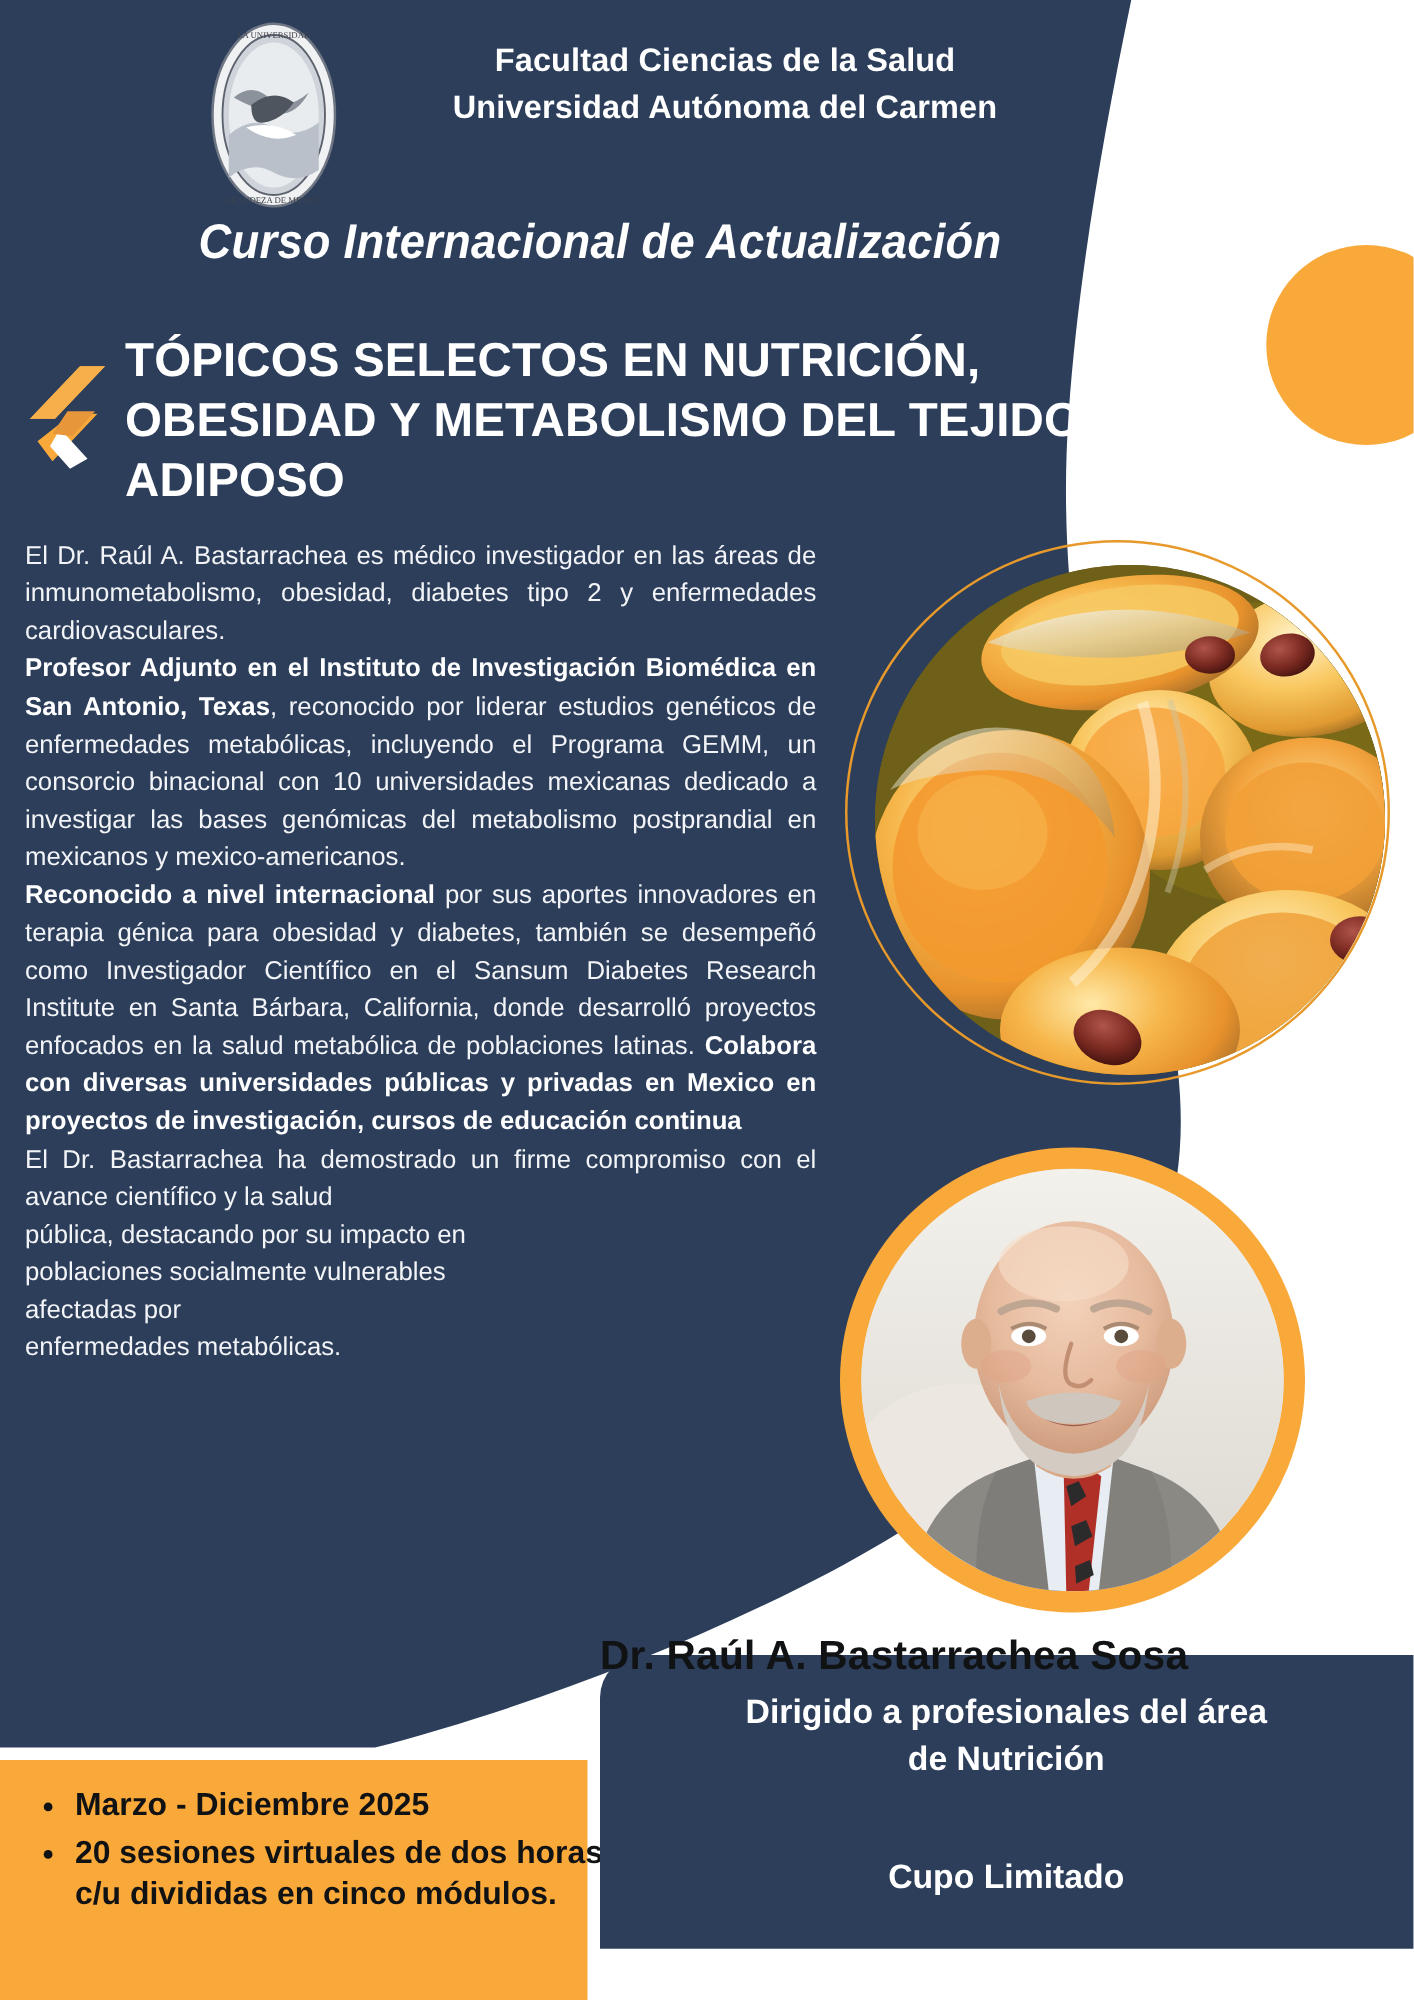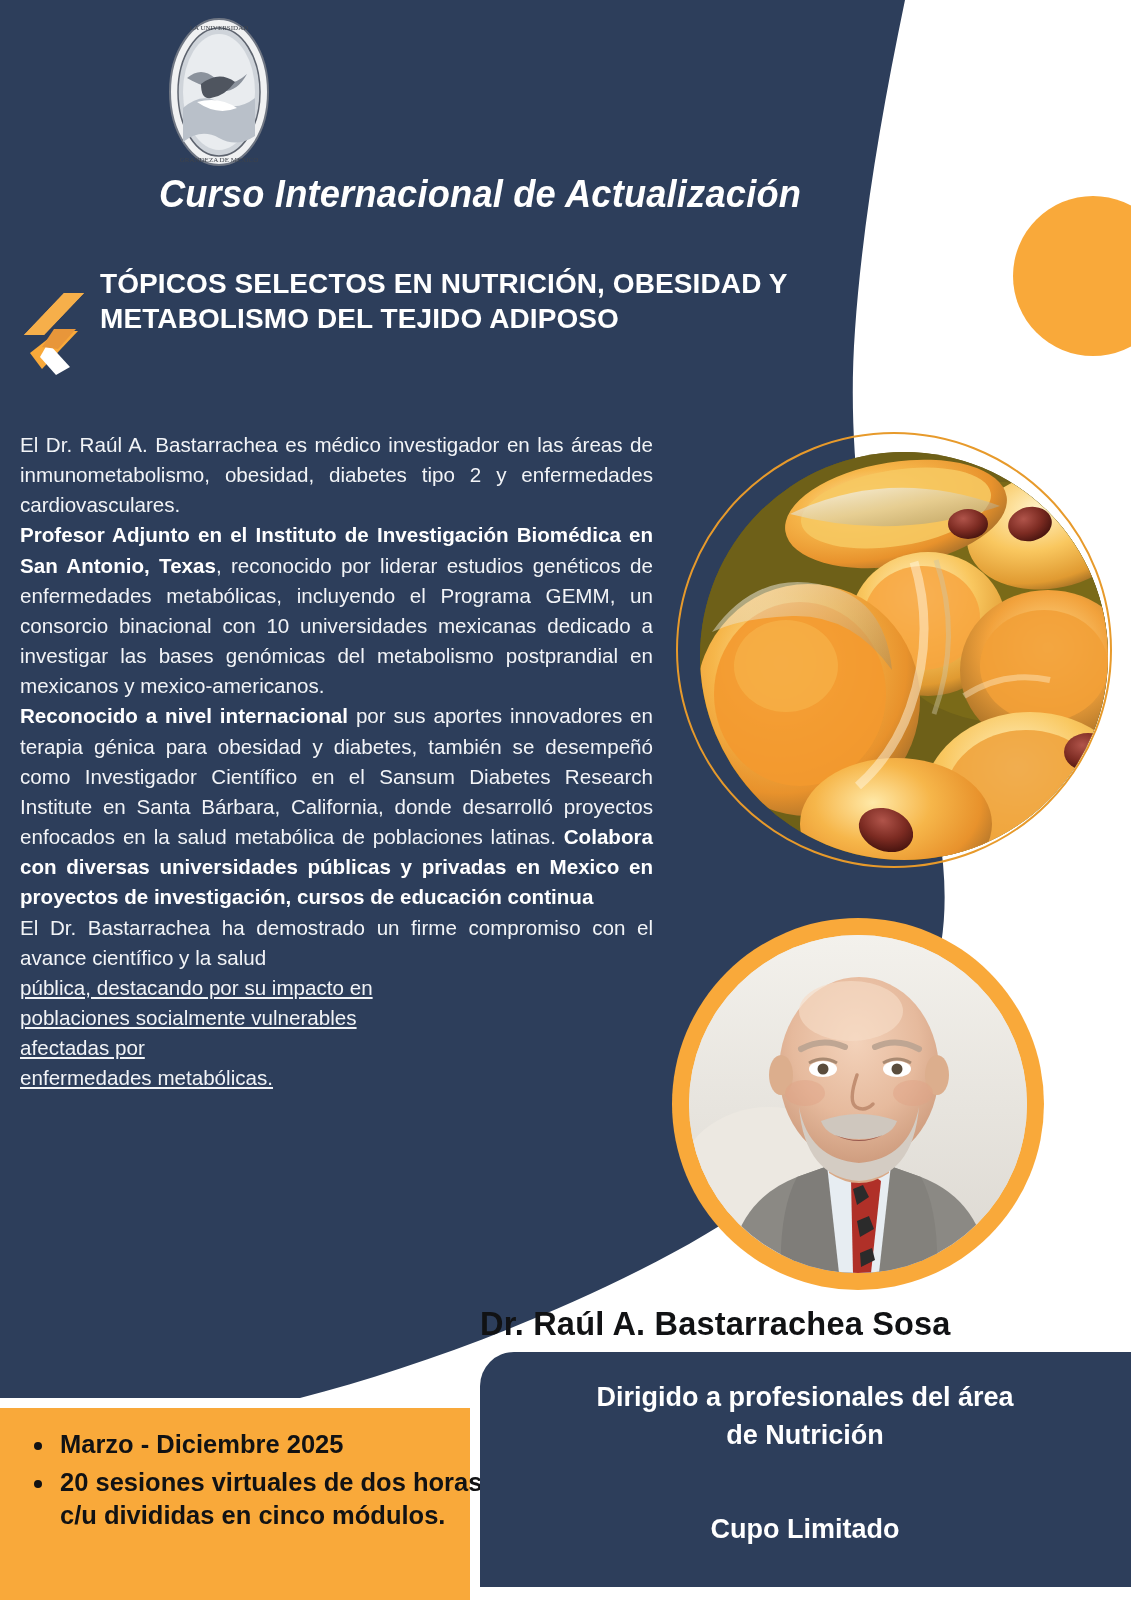--- a/index.html
+++ b/index.html
@@ -56,33 +56,33 @@
     letter-spacing:.2px;
     transform:scaleX(.93);transform-origin:center;
   }
 
   
   .mark{position:absolute;left:18px;top:287px;width:72px;height:92px;z-index:6;}
 
   
   .main-title{
     position:absolute;left:100px;top:266px;width:790px;z-index:6;
-    color:#ffffff;font-size:28px;font-weight:bold;line-height:1.26;
+    color:#ffffff;font-size:38px;font-weight:bold;line-height:1.26;
     letter-spacing:.1px;
   }
 
   
   .bio{
     position:absolute;left:20px;top:430px;width:633px;z-index:6;
     color:#f2f4f7;font-size:20.6px;line-height:1.465;
     text-align:justify;
   }
   .bio p{margin:0;}
   .bio b{font-weight:bold;color:#ffffff;}
-  .bio .nojust{text-align:left;text-decoration:underline;}
+  .bio .nojust{text-align:left;}
 
   
   .cells-ring{
     position:absolute;left:676px;top:432px;width:432px;height:432px;
     border-radius:50%;border:2px solid #E79A2B;z-index:4;
   }
   .cells-circle{
     position:absolute;left:700px;top:452px;width:408px;height:408px;
     border-radius:50%;overflow:hidden;z-index:5;
     background:#6b5a15;
@@ -113,21 +113,21 @@
     background:#F9A93A;
   }
   .bullets{
     position:absolute;left:14px;top:20px;width:450px;
     margin:0;padding:0 0 0 42px;list-style:disc;
     color:#111214;font-size:25.5px;font-weight:bold;line-height:1.29;
   }
   .bullets li{margin:0 0 5px 0;padding-left:4px;}
 
   .panel-navy{
-    position:absolute;left:480px;top:1352px;width:651px;height:235px;z-index:7;
+    position:absolute;left:480px;top:1324px;width:651px;height:235px;z-index:7;
     background:#2D3E5B;border-top-left-radius:34px;
   }
   .panel-navy .pn-txt{
     position:absolute;left:40px;top:26px;width:570px;text-align:center;
     color:#ffffff;font-size:27px;font-weight:bold;line-height:1.42;
   }
   .panel-navy .pn-cupo{
     position:absolute;left:40px;top:162px;width:570px;text-align:center;
     color:#ffffff;font-size:27px;font-weight:bold;
   }
@@ -154,20 +154,24 @@
     <ellipse cx="52" cy="76" rx="41" ry="64" fill="#cfd4da" stroke="#5d636e" stroke-width="1.5"></ellipse>
     <ellipse cx="52" cy="76" rx="36" ry="58" fill="#e9ecef"></ellipse>
     <path d="M16 92 q18 -16 36 -6 q18 10 36 -4 l0 38 q-18 12 -36 2 q-18 -10 -36 4 Z" fill="#b9c0c9"></path>
     <path d="M20 62 q14 -12 28 0 q14 12 32 -4 q-12 22 -32 16 q-18 -6 -28 -12 Z" fill="#8b929c"></path>
     <path d="M34 68 q18 -14 34 -2 q-10 14 -24 16 q-10 2 -10 -14 Z" fill="#4f555f"></path>
     <path d="M30 86 q22 -6 40 6 q-20 8 -40 -6 Z" fill="#ffffff"></path>
     <text x="52" y="14" font-size="7" fill="#3e434b" text-anchor="middle" font-family="Liberation Serif, serif">LA UNIVERSIDAD</text>
     <text x="52" y="146" font-size="7" fill="#3e434b" text-anchor="middle" font-family="Liberation Serif, serif">GRANDEZA DE MEXICO</text>
   </svg>
 
+  <div class="header-titles">
+    <div class="l">Facultad Ciencias de la Salud</div>
+    <div class="l">Universidad Autónoma del Carmen</div>
+  </div>
 
 
   <div class="course-line">Curso Internacional de Actualización</div>
 
   <svg class="mark" viewBox="0 0 72 92">
     <path d="M46 6 L66 6 L26 48 L6 48 Z" fill="#F6AF4A"></path>
     <path d="M46 6 L66 6 L26 48 L6 48 Z" fill="#F6AF4A"></path>
     <path d="M40 44 L60 44 L24 82 L12 66 Z" fill="#F9A93A"></path>
     <path d="M30 56 L52 80 L38 88 L22 70 Z" fill="#ffffff"></path>
     <path d="M36 42 L58 42 L40 62 L24 60 Z" fill="#E8963A"></path>

